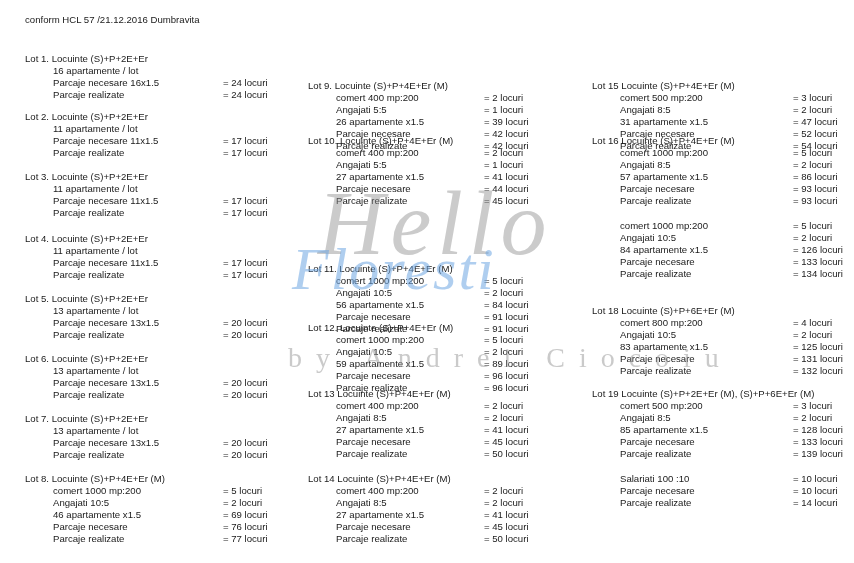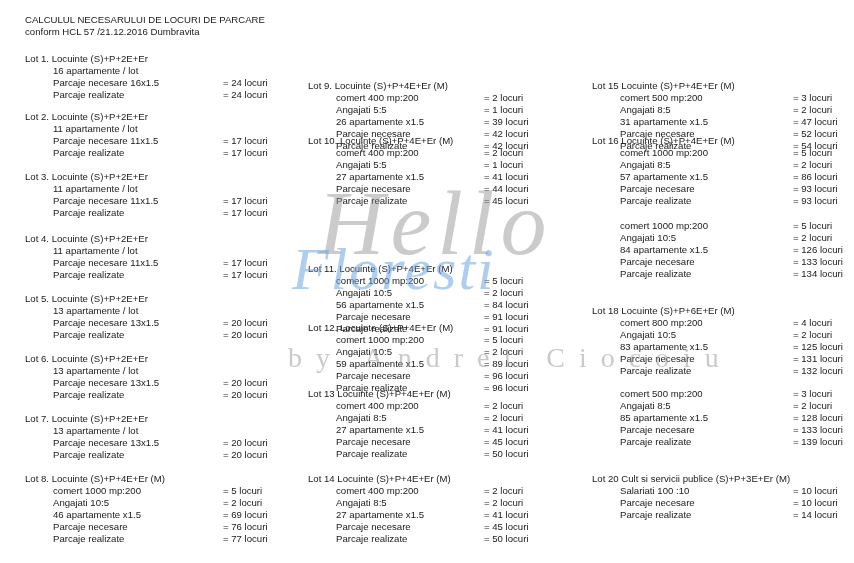--- a/index.html
+++ b/index.html
@@ -31,21 +31,20 @@
   }
   .wm-by {
     left: 288px; top: 342px; font-family: "Liberation Serif", serif;
     font-size: 28px; color: rgba(150,150,150,0.5); letter-spacing: 14px;
   }
 </style>
 </head>
 <body>
 
 <div class="header">
-  <div>CALCULUL NECESARULUI DE LOCURI DE PARCARE</div>
   <div>conform HCL 57 /21.12.2016 Dumbravita</div>
 </div>
 
 <div class="col col1">
     <div class="lot" style="top: 0px;">
       <div class="lot-title">Lot 1. Locuinte (S)+P+2E+Er</div>
       <div class="row"><span>16 apartamente / lot</span><span class="val"></span></div>
       <div class="row"><span>Parcaje necesare 16x1.5</span><span class="val">= 24 locuri</span></div>
       <div class="row"><span>Parcaje realizate</span><span class="val">= 24 locuri</span></div>
     </div>
@@ -170,28 +169,28 @@
     </div>
     <div class="lot" style="top: 225px;">
       <div class="lot-title">Lot 18  Locuinte (S)+P+6E+Er (M)</div>
       <div class="row"><span>comert 800 mp:200</span><span class="val">= 4 locuri</span></div>
       <div class="row"><span>Angajati 10:5</span><span class="val">= 2 locuri</span></div>
       <div class="row"><span>83 apartamente x1.5</span><span class="val">= 125 locuri</span></div>
       <div class="row"><span>Parcaje necesare</span><span class="val">= 131 locuri</span></div>
       <div class="row"><span>Parcaje realizate</span><span class="val">= 132 locuri</span></div>
     </div>
     <div class="lot" style="top: 308px;">
+      <div class="lot-title">Lot 19  Locuinte (S)+P+2E+Er (M), (S)+P+6E+Er (M)</div>
       <div class="row"><span>comert 500 mp:200</span><span class="val">= 3 locuri</span></div>
       <div class="row"><span>Angajati 8:5</span><span class="val">= 2 locuri</span></div>
       <div class="row"><span>85 apartamente x1.5</span><span class="val">= 128 locuri</span></div>
       <div class="row"><span>Parcaje necesare</span><span class="val">= 133 locuri</span></div>
       <div class="row"><span>Parcaje realizate</span><span class="val">= 139 locuri</span></div>
     </div>
     <div class="lot" style="top: 393px;">
-      <div class="lot-title">Lot 20  Cult si servicii publice (S)+P+3E+Er (M)</div>
       <div class="row"><span>Salariati 100 :10</span><span class="val">= 10 locuri</span></div>
       <div class="row"><span>Parcaje necesare</span><span class="val">= 10 locuri</span></div>
       <div class="row"><span>Parcaje realizate</span><span class="val">= 14 locuri</span></div>
     </div>
   </div>
 
 <div class="watermark wm-hello">Hello</div>
 <div class="watermark wm-floresti">Floresti</div>
 <div class="watermark wm-by">by Andrei Ciocoiu</div>
 

